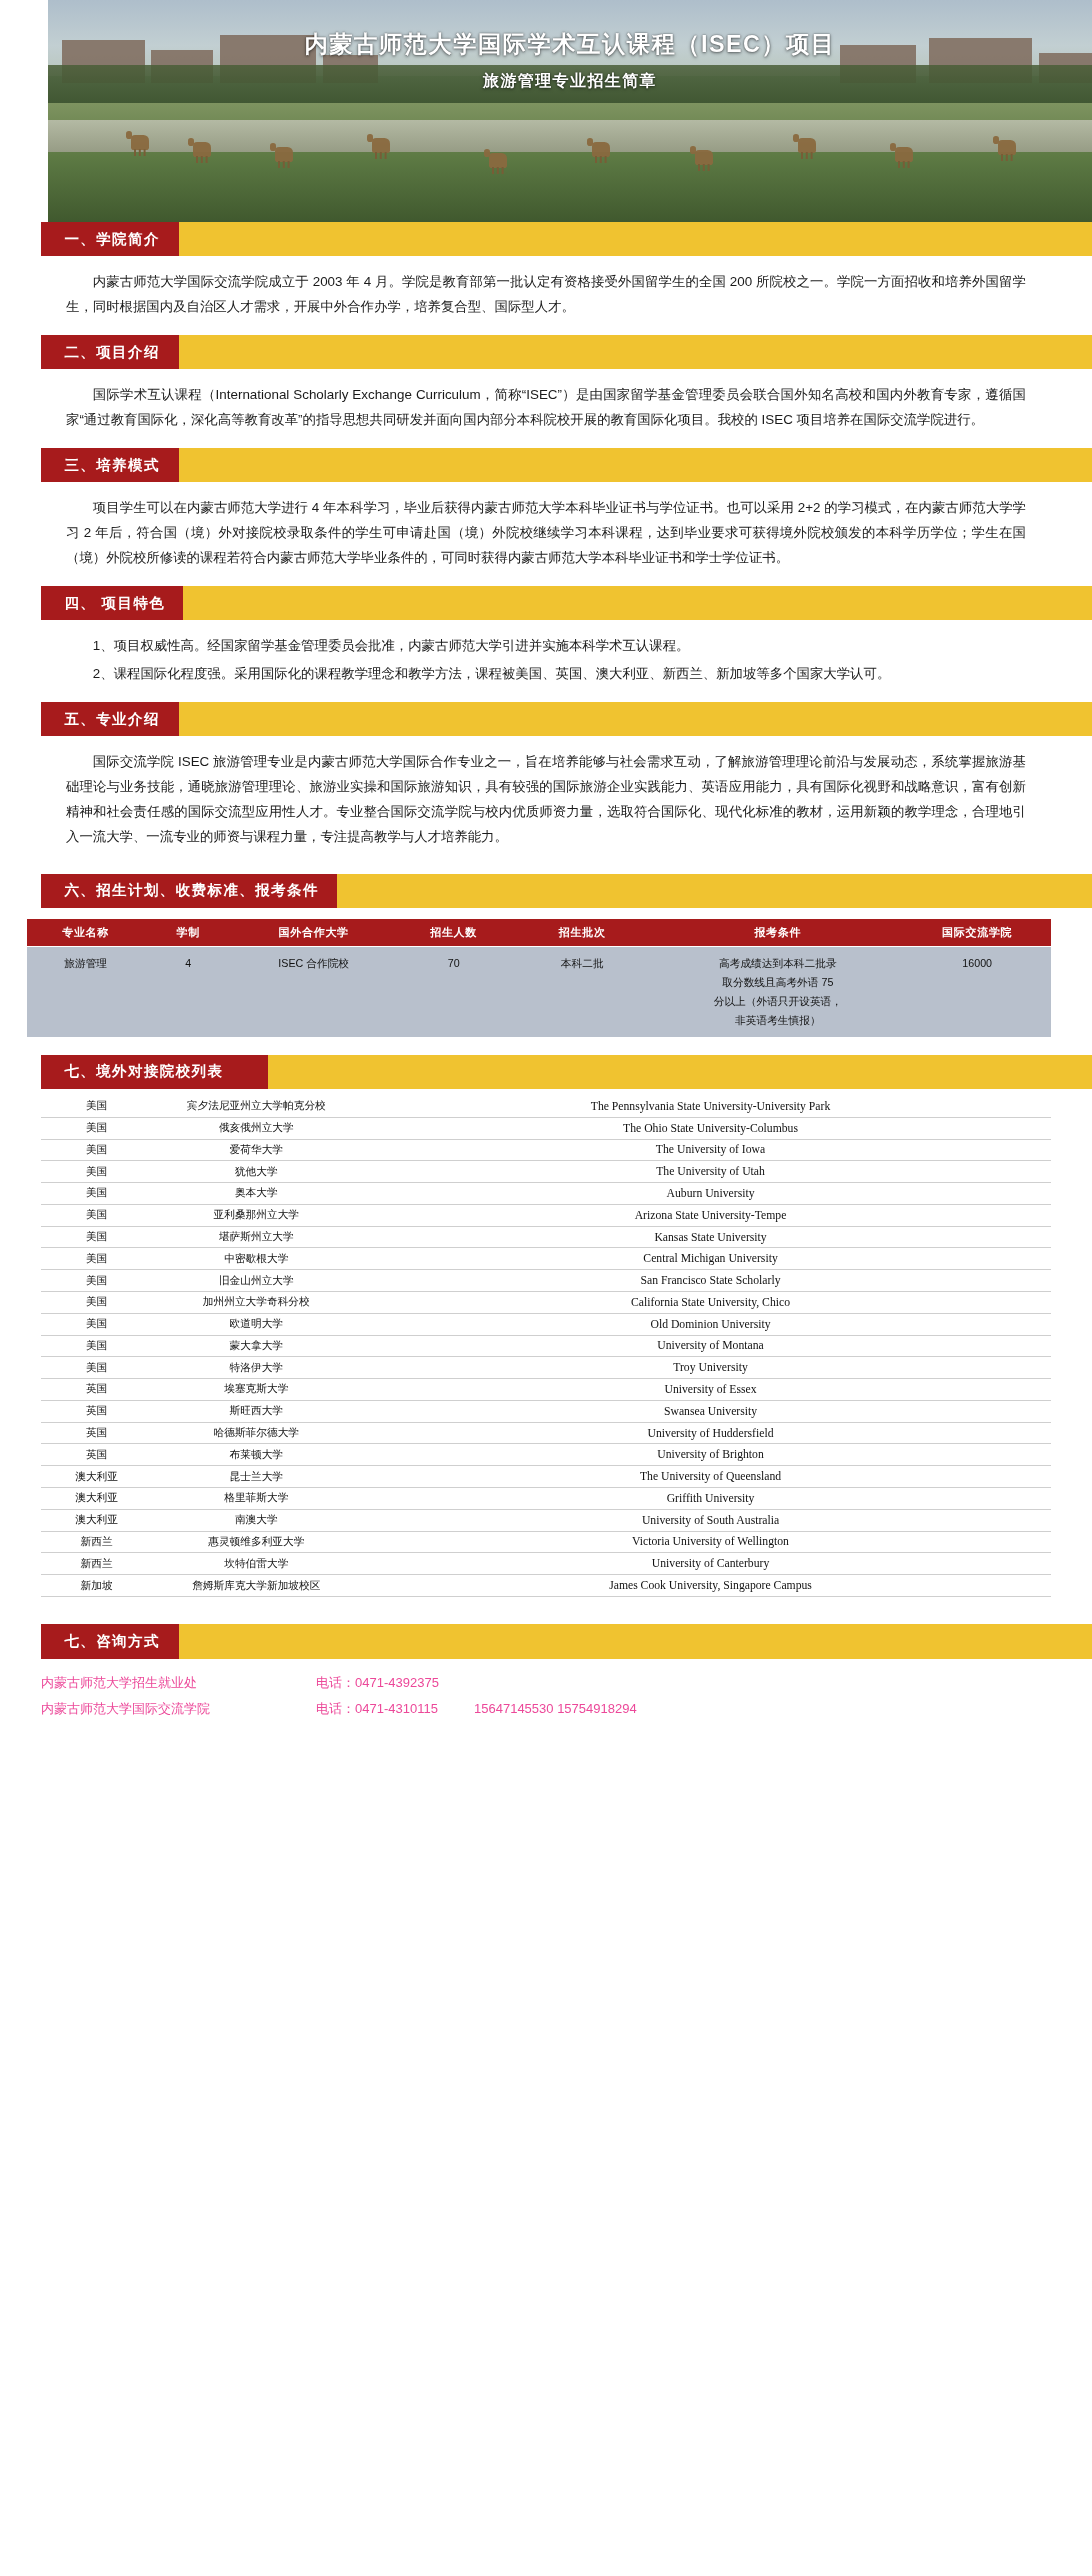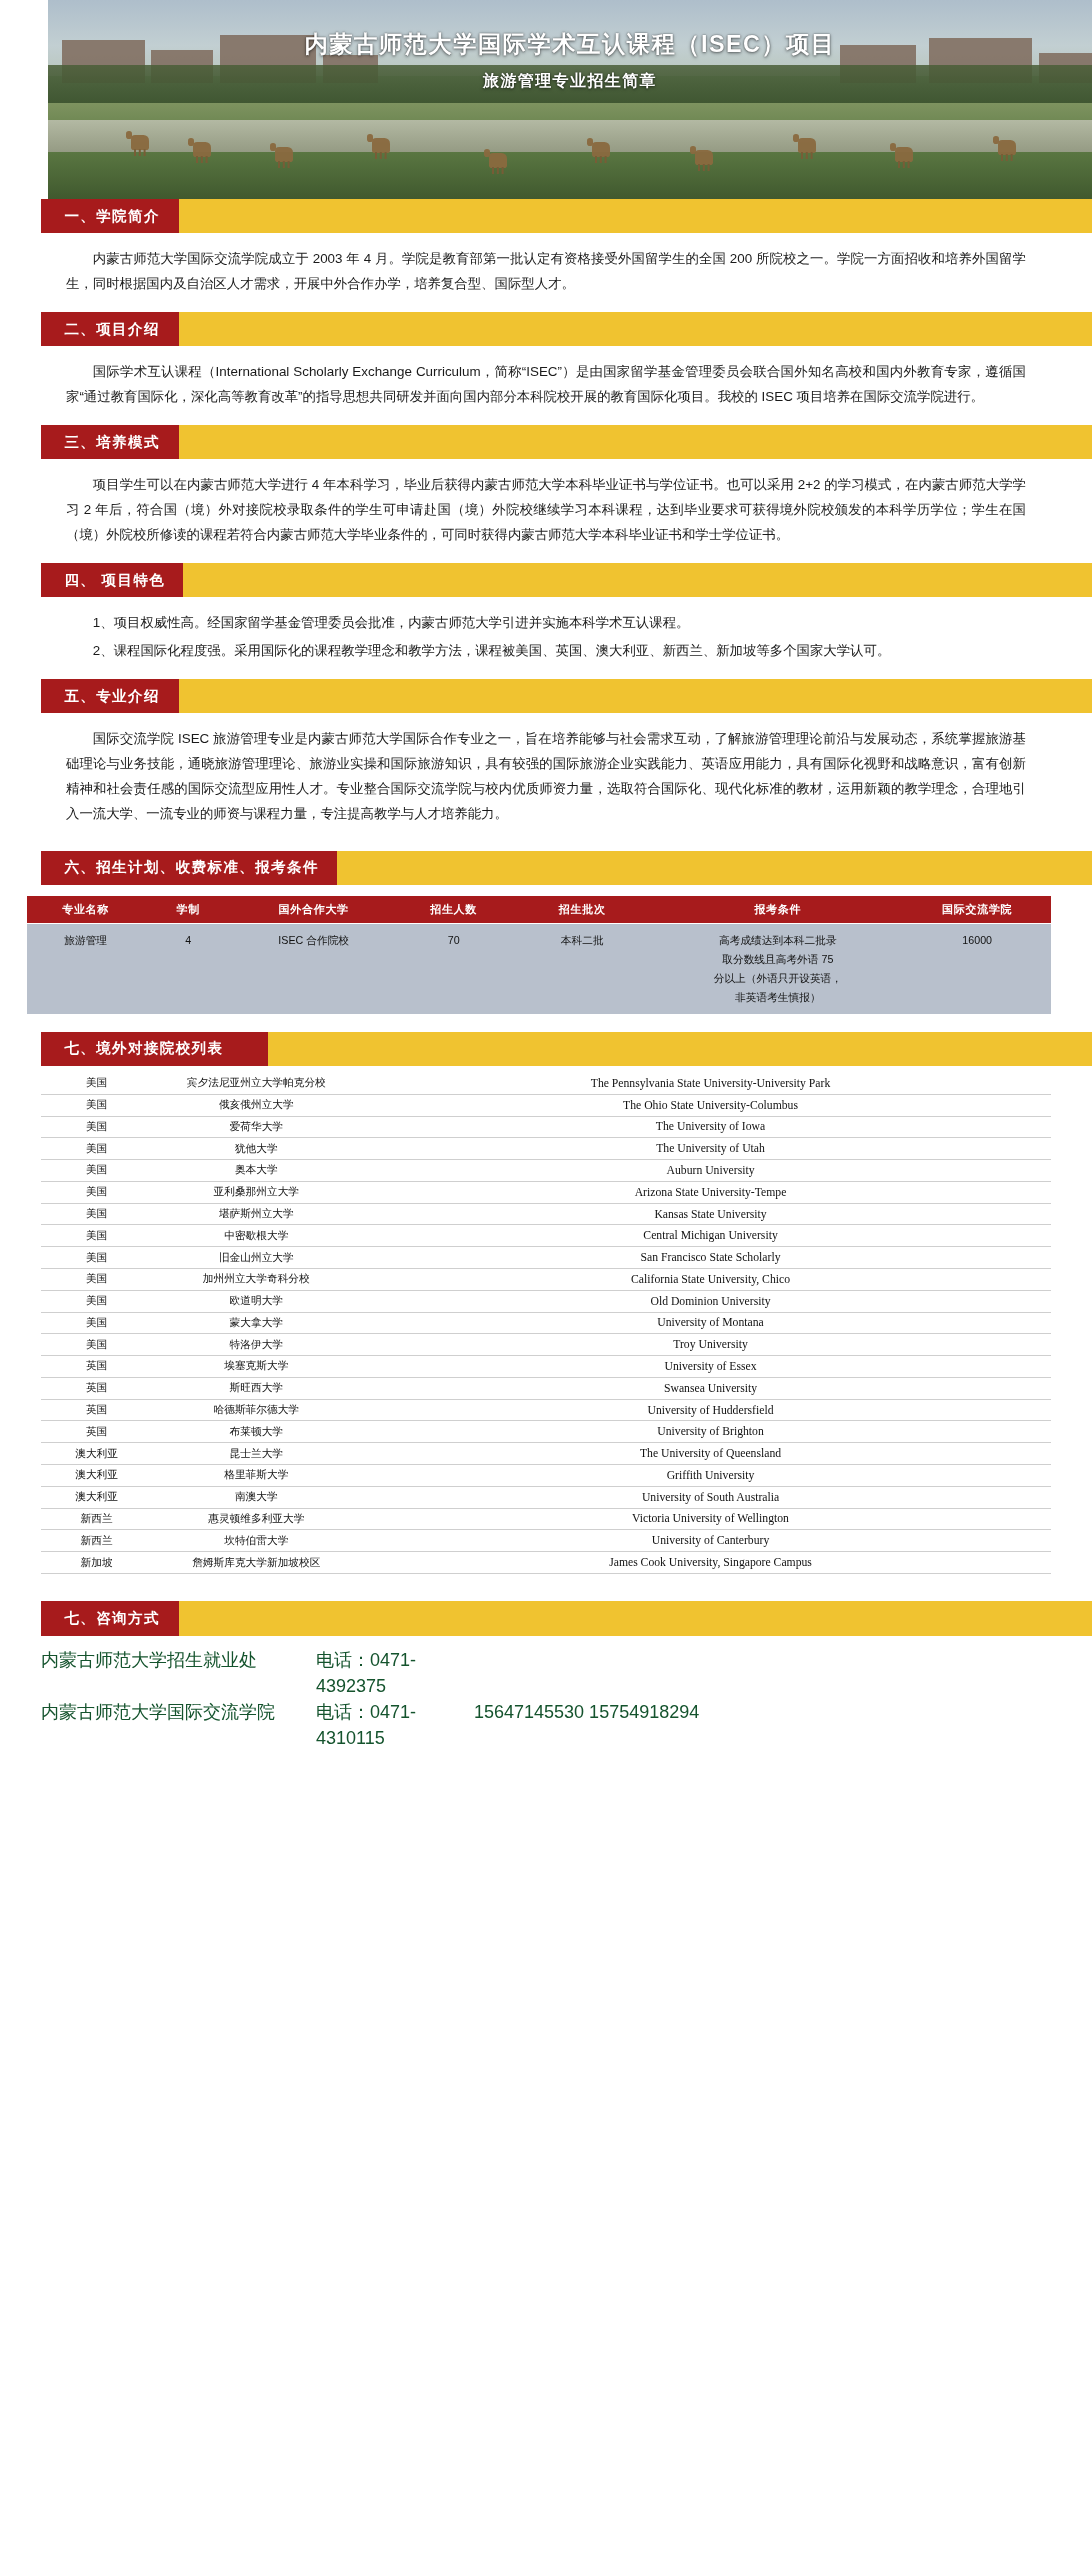--- a/index.html
+++ b/index.html
@@ -16,21 +16,21 @@
     min-height: 2576px;
     margin: 0 auto;
     background: #ffffff;
     position: relative;
     overflow: hidden;
   }
 
   
   .hero {
     position: relative;
-    height: 199px;
+    height: 222px;
     background: linear-gradient(180deg, #9fb6c4 0%, #8fae8d 38%, #6f8f5c 60%, #4e6b3c 100%);
     overflow: hidden;
     margin-left: 48px;
   }
   .hero .sky {
     position: absolute; left:0; right:0; top:0; height: 76px;
     background: linear-gradient(180deg, #aebecb 0%, #c2cfd2 60%, #b9c6bd 100%);
   }
   .hero .buildings {
     position:absolute; left:0; right:0; top:27.5px; height:55px;
@@ -163,23 +163,23 @@
   table.partners td.c3 {
     text-align: center;
     padding-left: 13.8px;
     font-family: "Liberation Serif", "DejaVu Serif", serif;
     font-size: 11.7px;
   }
 
   
   .contact {
     padding: 11px 41px 20.7px 41px;
-    font-size: 18px;
+    font-size: 13px;
     line-height: 26px;
-    color: #14532d;
+    color: #ec4899;
   }
   .contact .row { display: flex; }
   .contact .org { width: 275px; }
   .contact .tel { width: 158px; }
   .contact .extra { }
   .footer-space { height: 27.5px; }
 </style>
 </head>
 <body>
 

